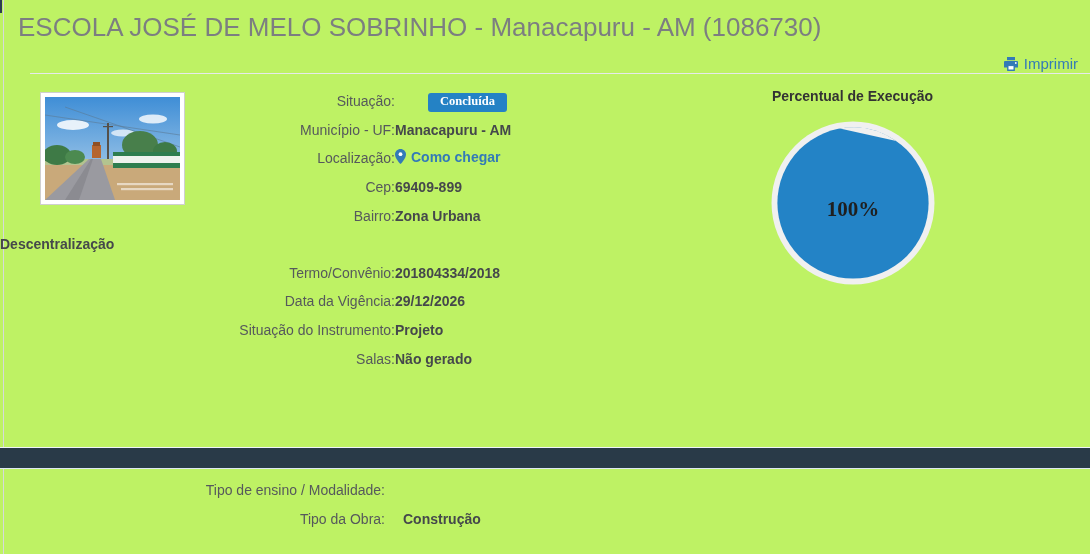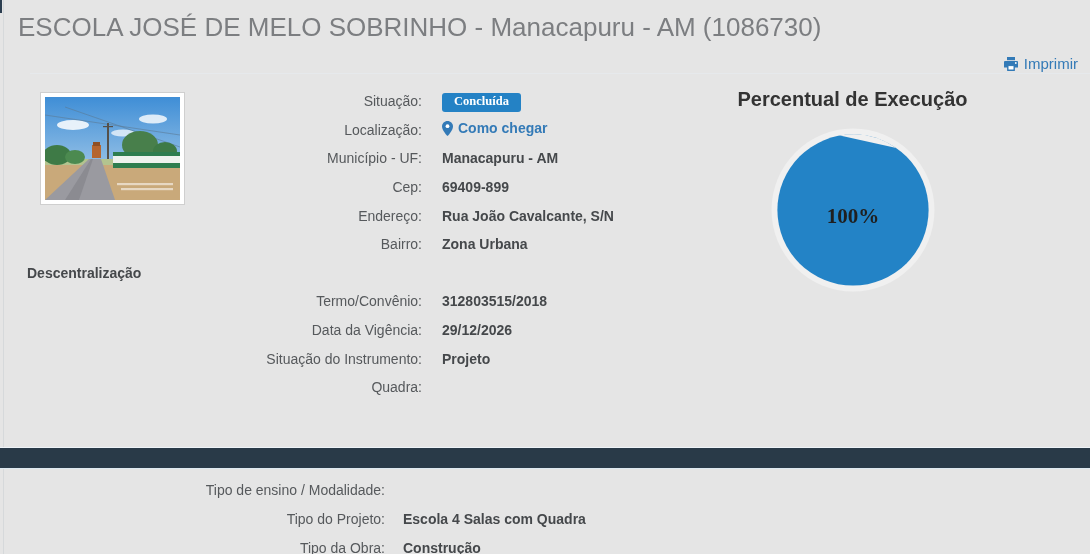--- a/index.html
+++ b/index.html
@@ -1,17 +1,17 @@
 <!DOCTYPE html>
 <html><head>
 <meta charset="utf-8">
 <style>
   html,body{margin:0;padding:0;background:#fff;}
   .page{
-    position:relative;width:1090px;height:554px;overflow:hidden;background:#e5e5e5;
+    position:relative;width:1090px;height:554px;overflow:hidden;background:#bef264;
     font-family:"Liberation Sans", sans-serif;color:#454545;
   }
   .left-border{position:absolute;left:3px;top:0;width:1px;height:554px;background:#d6d9db;}
   .dark-notch{position:absolute;left:0;top:0;width:2px;height:13px;background:#2c3e50;}
 
   .page-title{
     position:absolute;left:18px;top:8px;width:1000px;
     font-size:26px;line-height:38px;font-weight:400;color:#7c7e81;
     white-space:nowrap;
   }
@@ -21,33 +21,33 @@
   }
   .top-divider{position:absolute;top:73px;left:30px;right:0;height:1px;background:#e6e9ec;}
 
   .photo-frame{
     position:absolute;left:40px;top:92px;width:145px;height:113px;
     background:#fff;border:1px solid #cfcfcf;box-sizing:border-box;padding:4px;cursor:pointer;
   }
   .photo-frame svg{display:block;width:135px;height:103px;}
 
   .info-section{position:absolute;left:0;top:87px;width:640px;}
-  .info-row{display:grid;grid-template-columns:395px 1fr;column-gap:20px;height:28.6px;align-items:center;padding-left:27px;}
+  .info-row{display:grid;grid-template-columns:395px 1fr;height:28.6px;align-items:center;}
   .info-row .lbl{text-align:right;font-size:14px;color:#56595c;}
   .info-row .val{font-size:14px;font-weight:bold;color:#45484b;white-space:nowrap;}
 
   .badge{
     display:inline-block;background:#2482c5;color:#fff;
     font-family:"Liberation Serif", serif;font-weight:bold;font-size:12.5px;
-    padding:2px 12px 3px 12px;border-radius:3px;line-height:1.1;
+    padding:2px 12px 3px 12px;border-radius:3px;line-height:1.1;margin-left:33px;
   }
   .loc-link{display:inline-flex;align-items:center;gap:5px;color:#337ab7;font-weight:bold;font-size:14px;text-decoration:none;cursor:pointer;}
 
   .chart-section{position:absolute;left:735px;top:88px;width:235px;text-align:center;}
-  .chart-title{font-size:20px;font-weight:bold;color:#333;}
+  .chart-title{font-size:14px;font-weight:bold;color:#333;}
   .pie-wrap{margin-top:15px;}
   .pie-center-label{font-family:"Liberation Serif", serif;font-weight:bold;fill:#1f1f1f;}
 
   .dark-bar{
     position:absolute;left:0;top:447px;width:100%;height:22px;box-sizing:border-box;
     background:#293a48;border-top:1px solid #eef3f8;border-bottom:1px solid #dde8f1;
   }
 
   .details-section{position:absolute;left:0;top:476px;width:680px;}
   .details-row{display:grid;grid-template-columns:385px 1fr;column-gap:18px;height:28.8px;align-items:center;}
@@ -111,66 +111,63 @@
       <rect x="76" y="91" width="52" height="2.2" fill="#ffffff" opacity="0.55"></rect>
     </svg>
   </div>
 
   <div class="info-section">
     <div class="info-row">
       <span class="lbl">Situação:</span>
       <span><span class="badge">Concluída</span></span>
     </div>
     <div class="info-row">
+      <span class="lbl">Município - UF:</span>
+      <span class="val">Manacapuru - AM</span>
+    </div>
+    <div class="info-row">
       <span class="lbl">Localização:</span>
       <span>
         <a class="loc-link">
           <span style="display:inline-flex;">
             <svg width="11" height="15" viewBox="0 0 11 15">
               <path d="M5.5 0C2.46 0 0 2.42 0 5.4c0 4.05 5.5 9.6 5.5 9.6S11 9.45 11 5.4C11 2.42 8.54 0 5.5 0z" fill="#337ab7"></path>
               <circle cx="5.5" cy="5.2" r="1.9" fill="#ffffff"></circle>
             </svg>
           </span>
           <span>Como chegar</span>
         </a>
       </span>
     </div>
     <div class="info-row">
-      <span class="lbl">Município - UF:</span>
-      <span class="val">Manacapuru - AM</span>
-    </div>
-    <div class="info-row">
       <span class="lbl">Cep:</span>
       <span class="val">69409-899</span>
-    </div>
-    <div class="info-row">
-      <span class="lbl">Endereço:</span>
-      <span class="val">Rua João Cavalcante, S/N</span>
     </div>
     <div class="info-row">
       <span class="lbl">Bairro:</span>
       <span class="val">Zona Urbana</span>
     </div>
     <div class="info-row">
       <span class="val">Descentralização</span>
     </div>
     <div class="info-row">
       <span class="lbl">Termo/Convênio:</span>
-      <span class="val">312803515/2018</span>
+      <span class="val">201804334/2018</span>
     </div>
     <div class="info-row">
       <span class="lbl">Data da Vigência:</span>
       <span class="val">29/12/2026</span>
     </div>
     <div class="info-row">
       <span class="lbl">Situação do Instrumento:</span>
       <span class="val">Projeto</span>
     </div>
     <div class="info-row">
-      <span class="lbl">Quadra:</span>
+      <span class="lbl">Salas:</span>
+      <span class="val">Não gerado</span>
     </div>
   </div>
 
   <div class="chart-section">
     <div class="chart-title">Percentual de Execução</div>
     <div class="pie-wrap">
       <svg width="168" height="168" viewBox="0 0 200 200">
         <circle cx="100" cy="100" r="97" fill="#f0f0f0"></circle>
         <circle cx="100" cy="100" r="90" fill="#2383c6"></circle>
         <path d="M84.4,11.4 A90,90 0 0 1 151.6,26.3 Z" fill="#f0f0f0"></path>
@@ -179,21 +176,17 @@
     </div>
   </div>
 
   <div class="dark-bar"></div>
 
   <div class="details-section">
     <div class="details-row">
       <span class="lbl">Tipo de ensino / Modalidade:</span>
     </div>
     <div class="details-row">
-      <span class="lbl">Tipo do Projeto:</span>
-      <span class="val">Escola 4 Salas com Quadra</span>
-    </div>
-    <div class="details-row">
       <span class="lbl">Tipo da Obra:</span>
       <span class="val">Construção</span>
     </div>
   </div>
 </div>
 
 </body></html>

